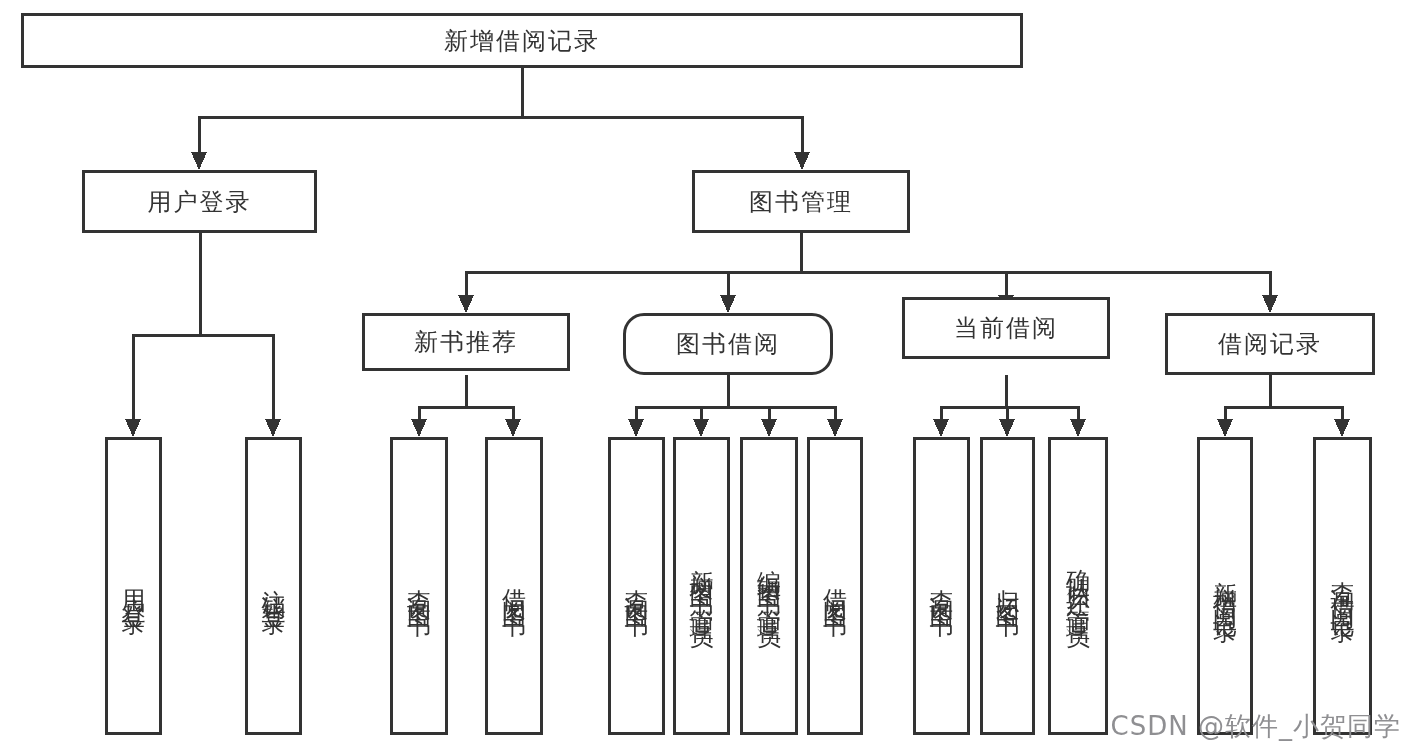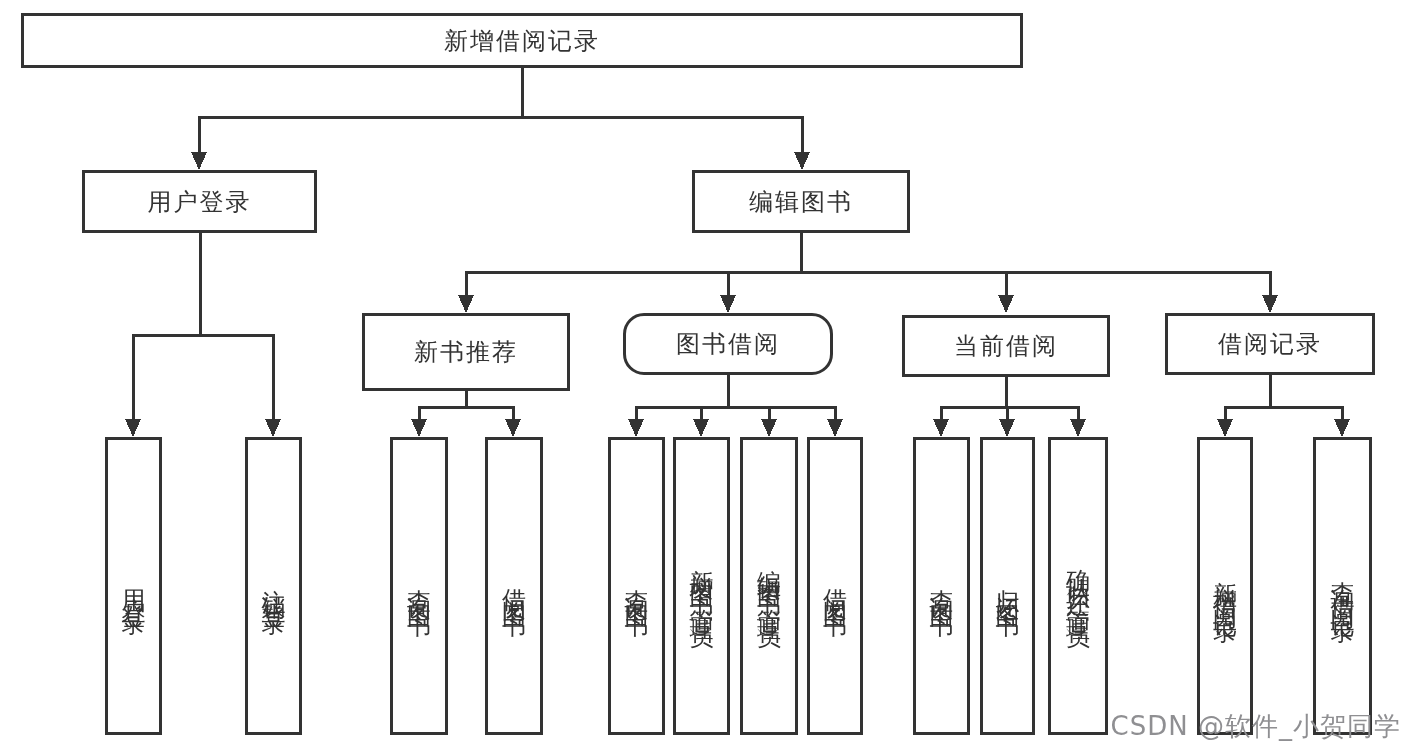--- a/index.html
+++ b/index.html
@@ -151,30 +151,30 @@
   </svg>
 
   <div class="hbox" style="left:21px; top:13px; width:1002px; height:55px;">
     <span>新增借阅记录</span>
   </div>
 
   <div class="hbox" style="left:82px; top:170px; width:235px; height:63px;">
     <span>用户登录</span>
   </div>
   <div class="hbox" style="left:692px; top:170px; width:218px; height:63px;">
-    <span>编辑图书</span>
-  </div>
-
-  <div class="hbox" style="left:362px; top:313px; width:208px; height:78px;">
+    <span>图书管理</span>
+  </div>
+
+  <div class="hbox" style="left:362px; top:313px; width:208px; height:58px;">
     <span>新书推荐</span>
   </div>
   <div class="hbox" style="left:623px; top:313px; width:210px; height:62px;border-radius:21px;">
     <span>图书借阅</span>
   </div>
-  <div class="hbox" style="left:902px; top:315px; width:208px; height:62px;">
+  <div class="hbox" style="left:902px; top:297px; width:208px; height:62px;">
     <span>当前借阅</span>
   </div>
   <div class="hbox" style="left:1165px; top:313px; width:210px; height:62px;">
     <span>借阅记录</span>
   </div>
 
   <div class="vbox" style="left:105px; top:437px; width:57px; height:298px;">
     <span class="vtext">用户登录</span>
   </div>
   <div class="vbox" style="left:245px; top:437px; width:57px; height:298px;">

